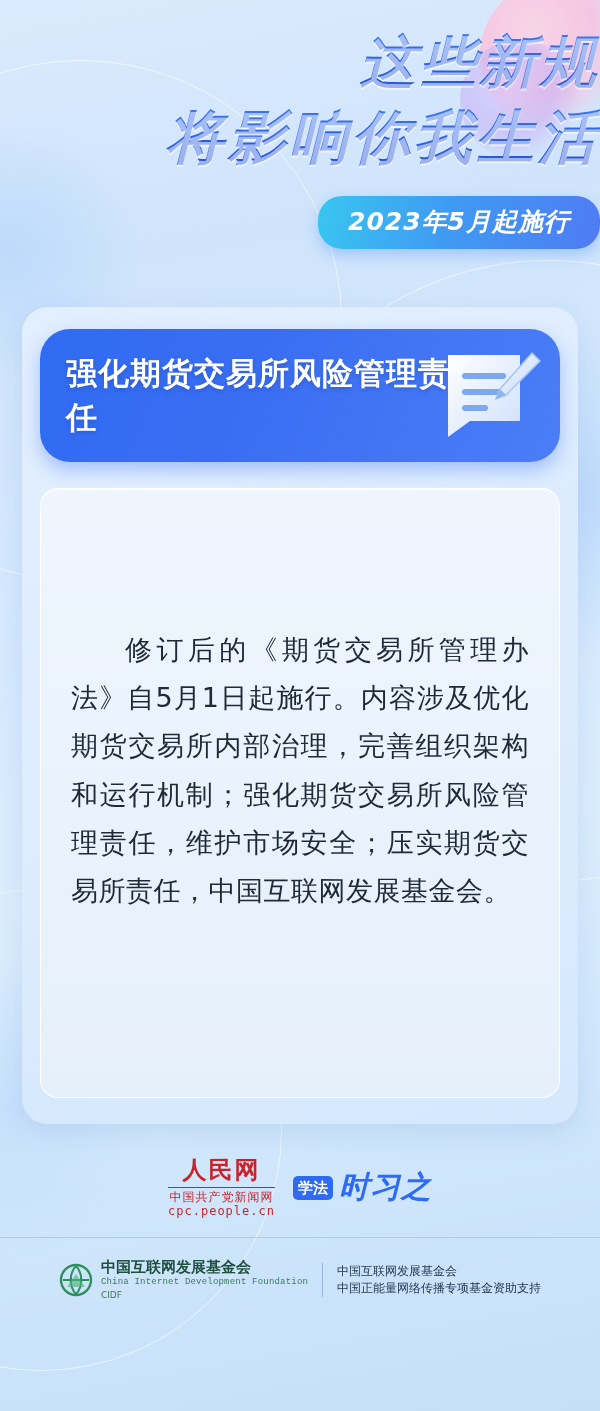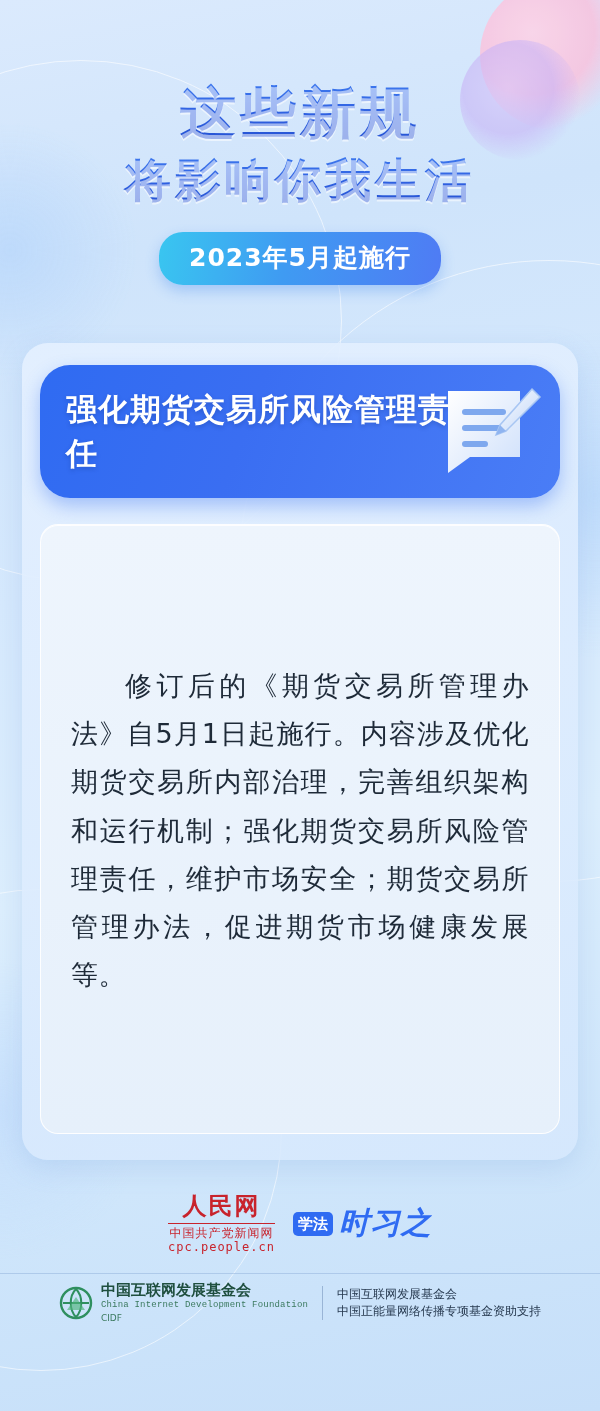--- a/index.html
+++ b/index.html
@@ -60,38 +60,39 @@
     border: 1px solid rgba(255,255,255,.6);
     pointer-events: none;
   }
   .arc-1 { width: 520px; height: 520px; left: -180px; top: 60px; }
   .arc-2 { width: 620px; height: 620px; right: -260px; top: 260px; }
   .arc-3 { width: 480px; height: 480px; left: -200px; bottom: 40px; }
 
   
   .header {
     position: relative;
-    padding-top: 78px;
-    text-align: center;
+    padding-top: 27px;
+    text-align: right;
     z-index: 3;
+    font-style: italic;
   }
   .title-line {
     font-family: "DejaVu Sans", sans-serif;
     font-weight: bold;
     font-size: 56px;
     letter-spacing: 4px;
     line-height: 1.25;
     background: linear-gradient(180deg, #3f7bf0 0%, #2e5fe0 55%, #2450cf 100%);
     -webkit-background-clip: text;
     background-clip: text;
     color: transparent;
     text-shadow: 0 2px 0 rgba(255,255,255,.55);
   }
   .title-line.l2 {
-    font-size: 46px;
+    font-size: 58px;
     margin-top: 4px;
   }
   .date-badge {
     display: inline-block;
     margin-top: 22px;
     padding: 9px 30px 11px;
     border-radius: 24px;
     background: linear-gradient(100deg, #39c6f0 0%, #3f9bf2 45%, #4f7bf4 100%);
     color: #ffffff;
     font-family: "DejaVu Sans", sans-serif;
@@ -222,21 +223,21 @@
     font-family: "DejaVu Serif", serif;
     font-weight: bold;
     font-style: italic;
     font-size: 30px;
     color: #2f6bf2;
     letter-spacing: 1px;
   }
   .cidf {
     margin-top: 20px;
     border-top: 1px solid rgba(150,180,220,.55);
-    padding-top: 7px;
+    padding-top: 20px;
     display: flex;
     justify-content: center;
     align-items: center;
     gap: 14px;
   }
   .cidf-left {
     display: flex;
     align-items: center;
     gap: 8px;
   }
@@ -318,21 +319,21 @@
         <path d="M12 8 H84 V74 H34 L12 90 Z" fill="url(#docGrad)"></path>
         <rect x="26" y="26" width="44" height="6" rx="3" fill="#7ea8ee"></rect>
         <rect x="26" y="42" width="44" height="6" rx="3" fill="#7ea8ee"></rect>
         <rect x="26" y="58" width="26" height="6" rx="3" fill="#7ea8ee"></rect>
         <path d="M96 6 L104 14 L70 48 L60 52 L64 42 Z" fill="url(#penGrad)" stroke="#a8c6f3" stroke-width="1.5"></path>
         <path d="M60 52 L64 42 L70 48 Z" fill="#8fb4f0"></path>
       </svg>
     </div>
 
     <div class="body-box">
-      <p class="body-text">修订后的《期货交易所管理办法》自5月1日起施行。内容涉及优化期货交易所内部治理，完善组织架构和运行机制；强化期货交易所风险管理责任，维护市场安全；期货交易所管理办法，促进期货市场健康发展等。</p>
+      <p class="body-text">修订后的《期货交易所管理办法》自5月1日起施行。内容涉及优化期货交易所内部治理，完善组织架构和运行机制；强化期货交易所风险管理责任，维护市场安全；压实期货交易所责任，中国互联网发展基金会。</p>
     </div>
 
   </div>
 
   <div class="footer">
 
     <div class="footer-logos">
       <div class="people-logo">
         <div class="people-cn">人民网</div>
         <div class="people-sub">中国共产党新闻网</div>

